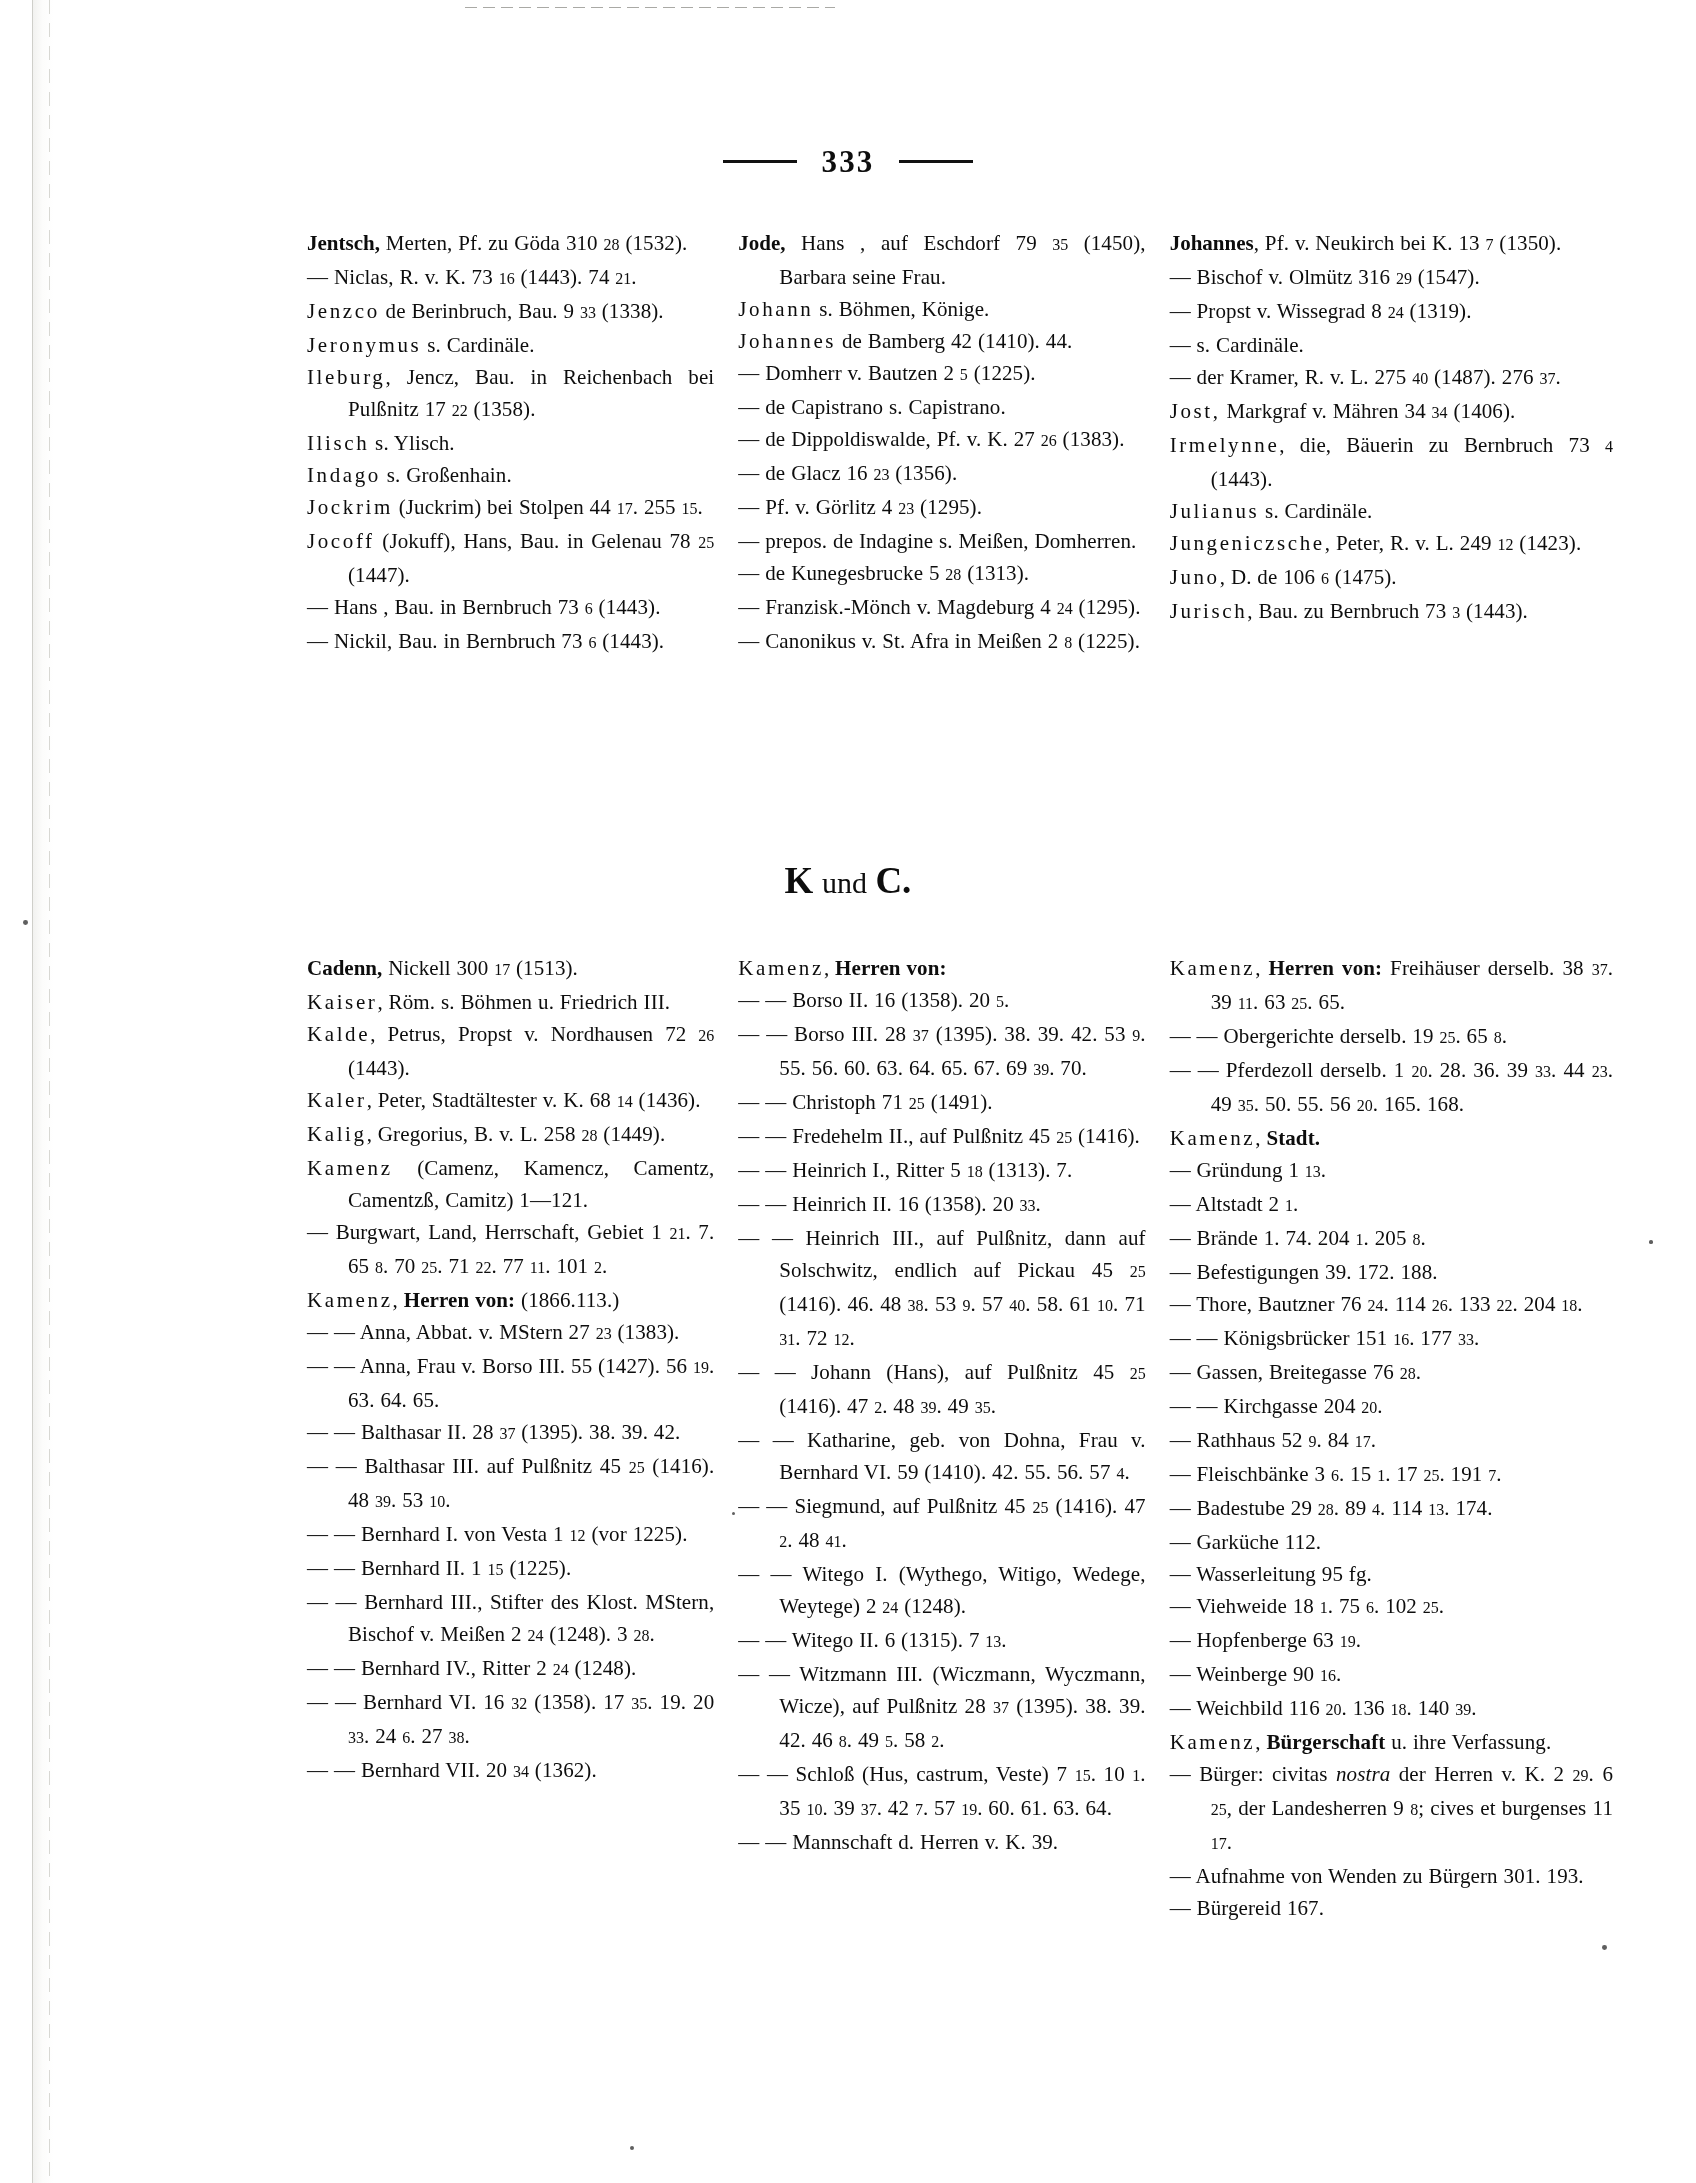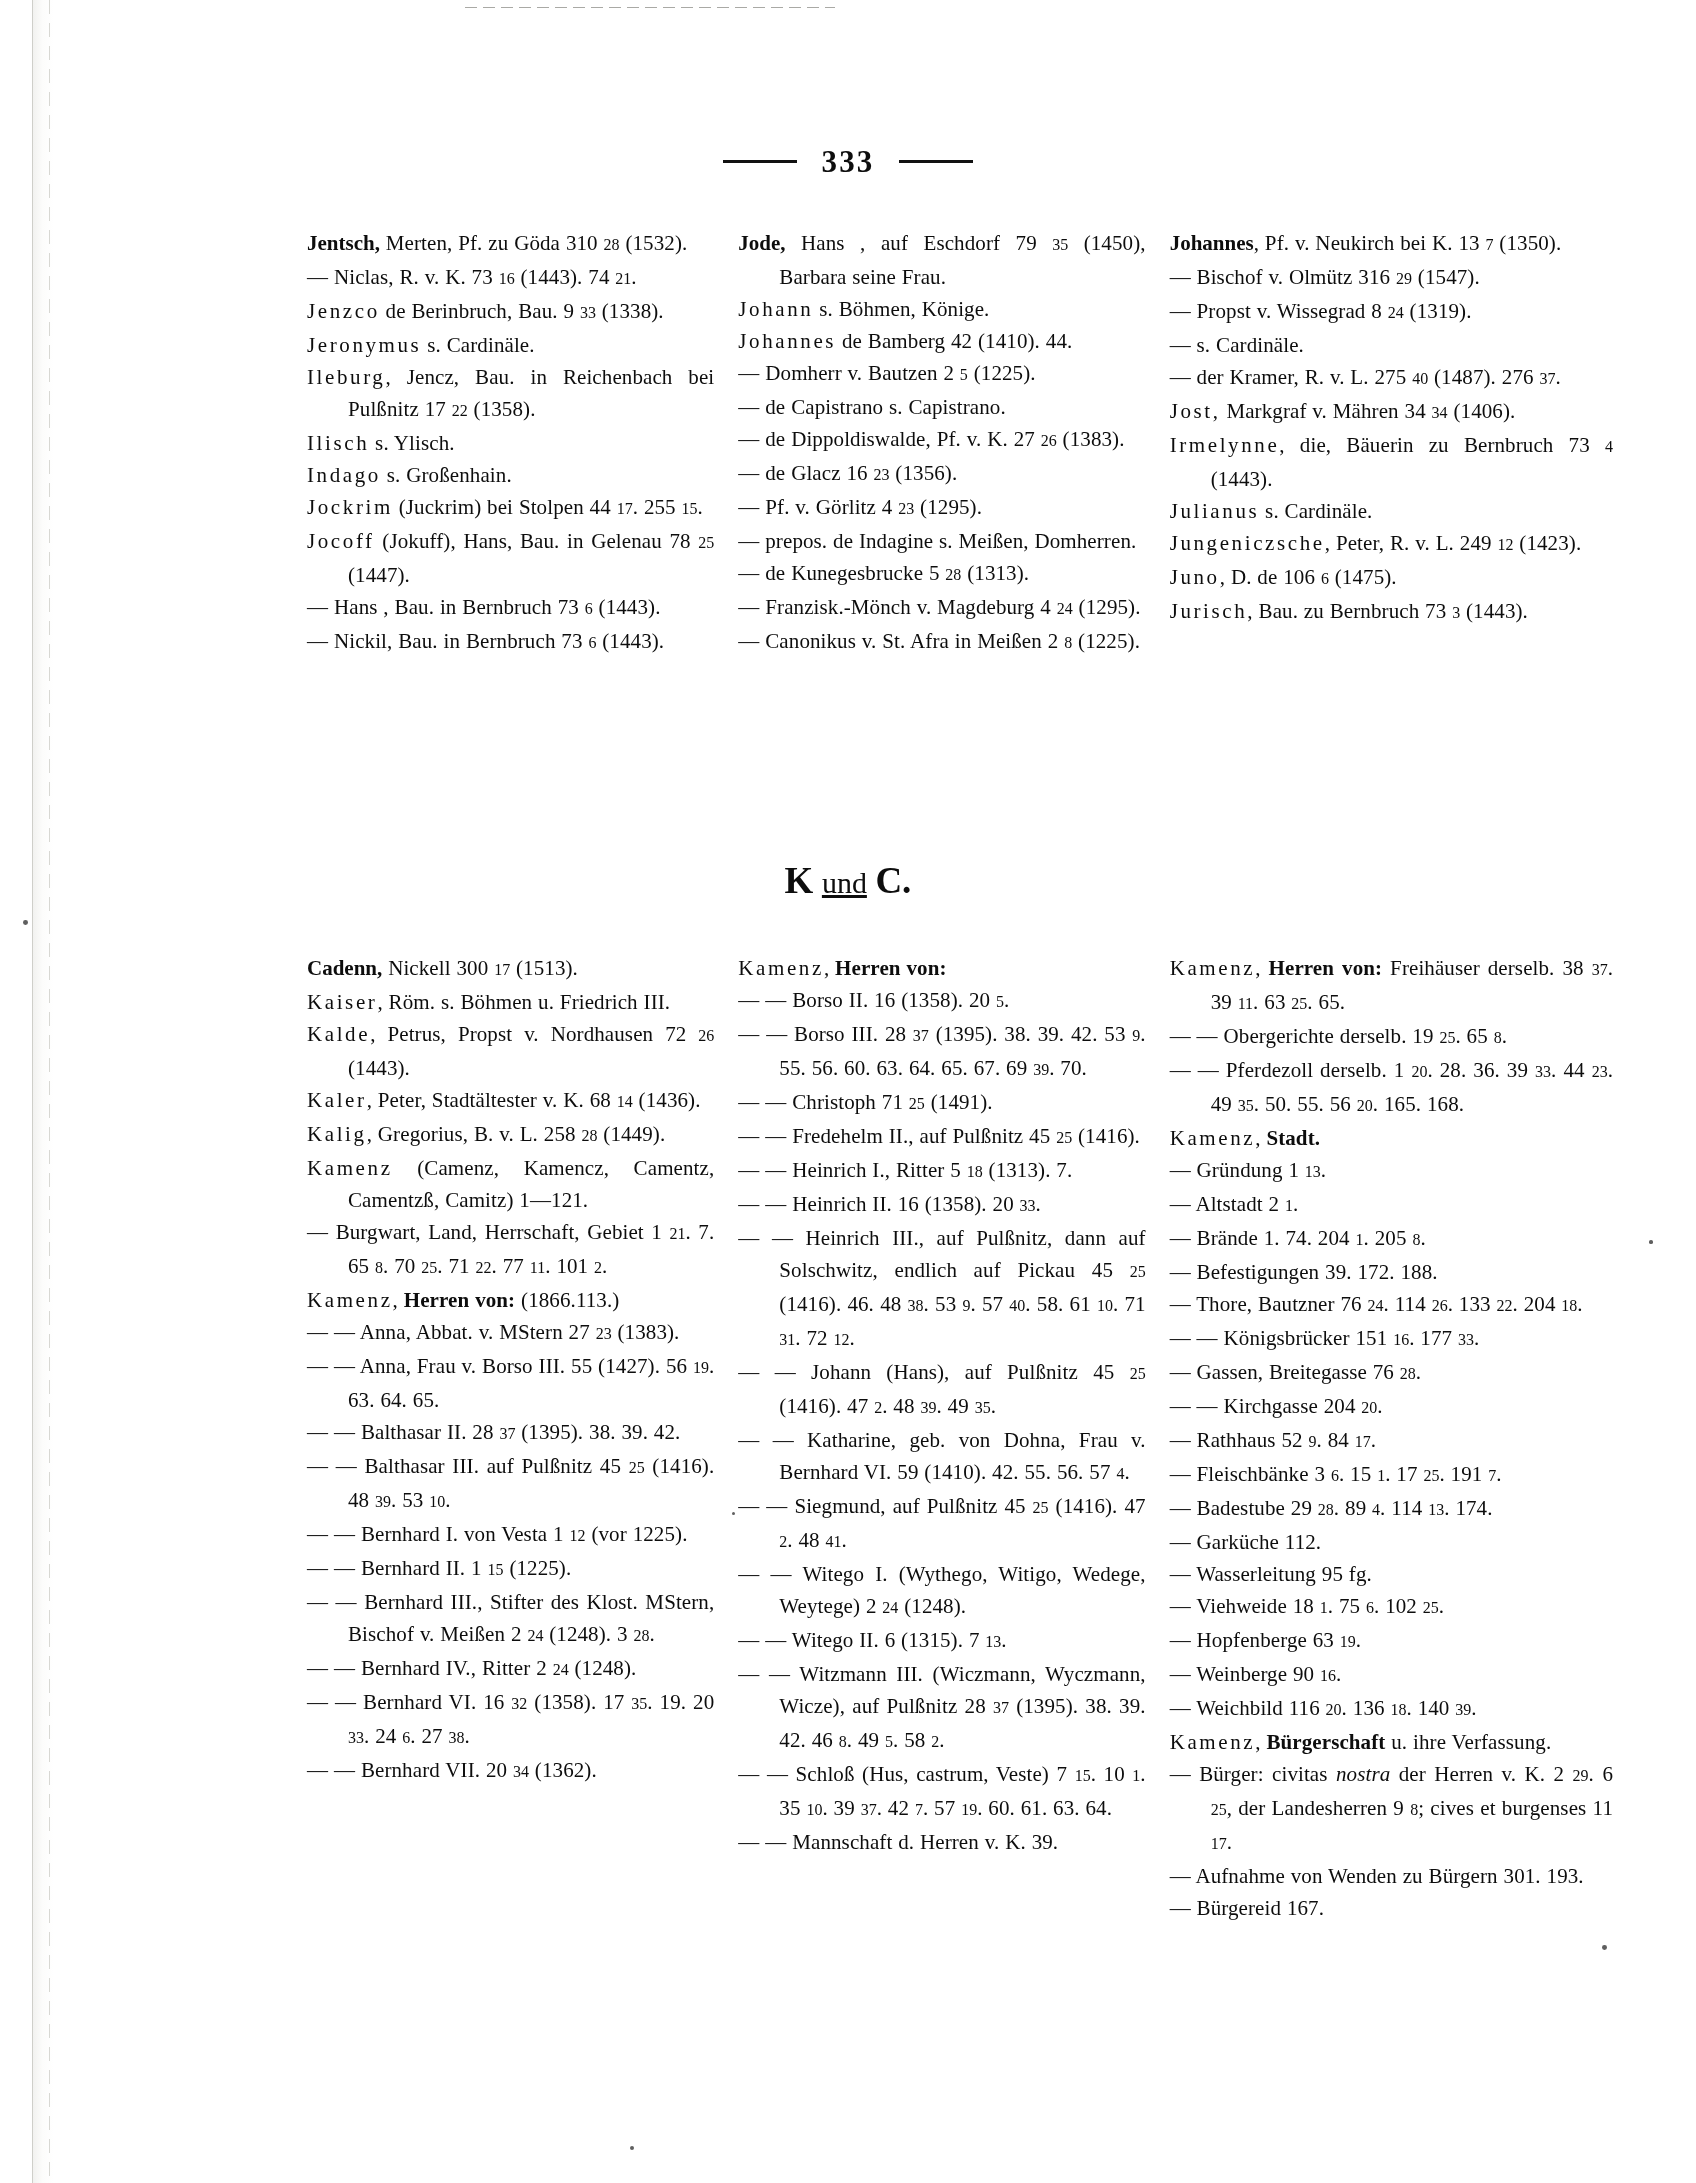--- a/index.html
+++ b/index.html
@@ -105,21 +105,20 @@
     font-size: 34px;
     line-height: 1;
   }
   .section-heading .sh-letter {
     font-weight: 700;
     font-size: 37px;
   }
   .section-heading .sh-mid {
     font-weight: 400;
     font-size: 30px;
-    text-decoration: underline;
   }
 
   
   .col:nth-child(1) .entry { filter: none; }
 </style>
 </head>
 <body>
 
 <div class="scan-edge-left"></div>
 <div class="scan-top-dash"></div>

